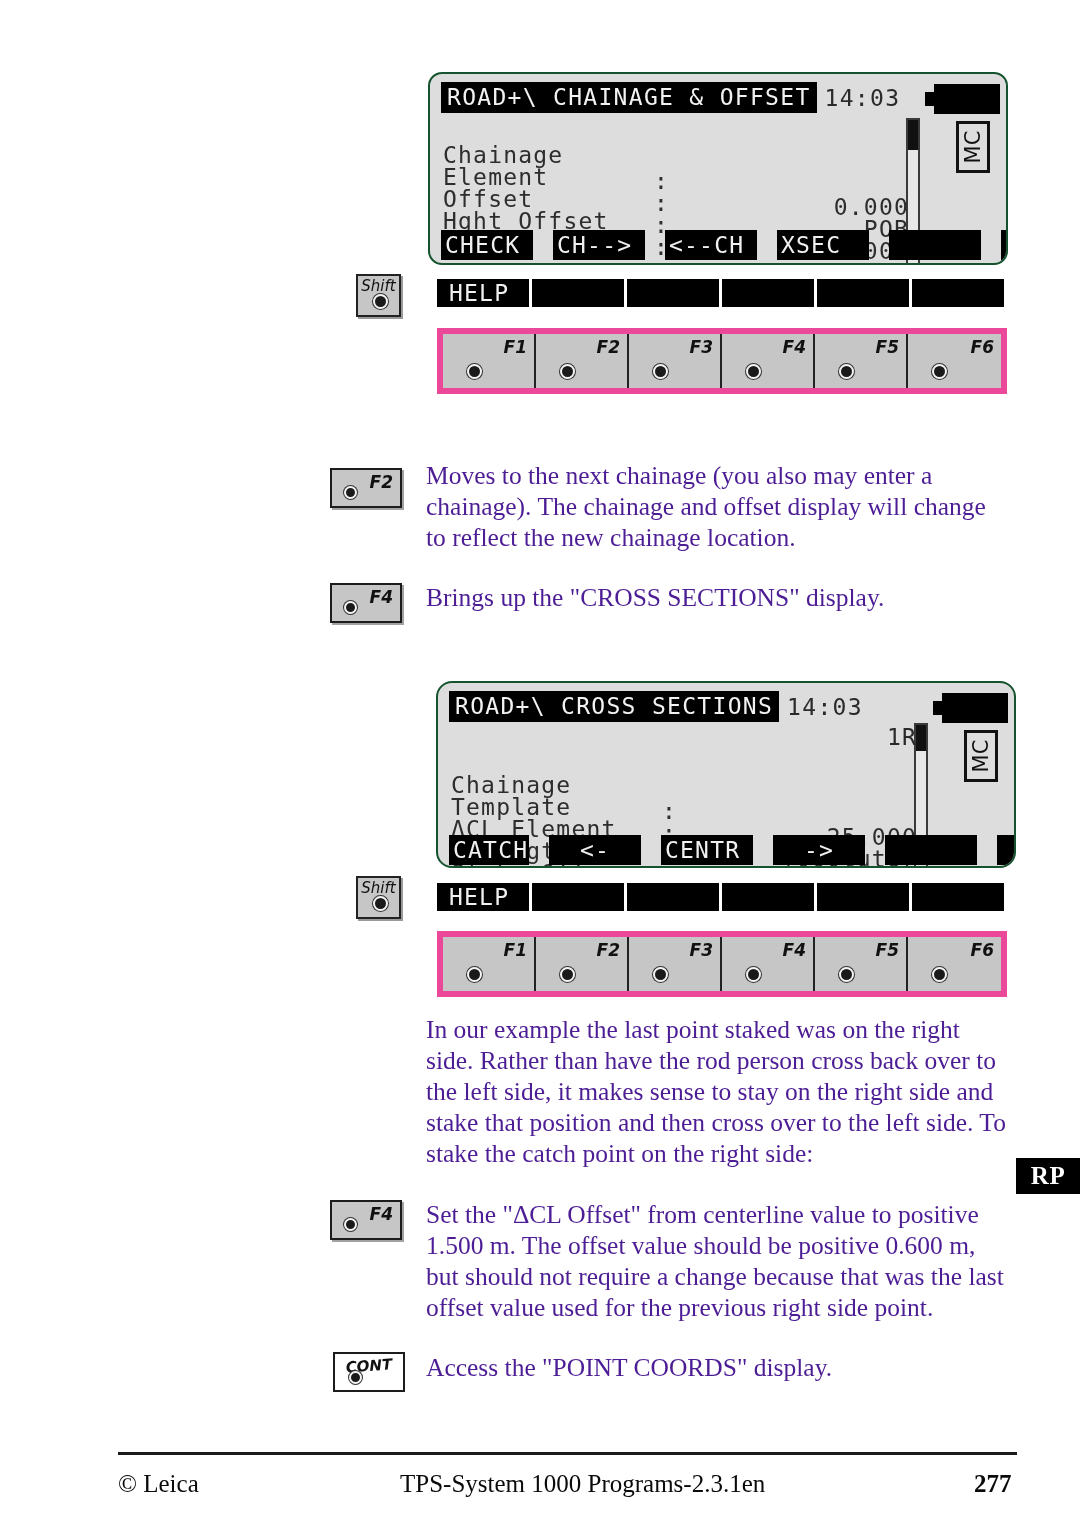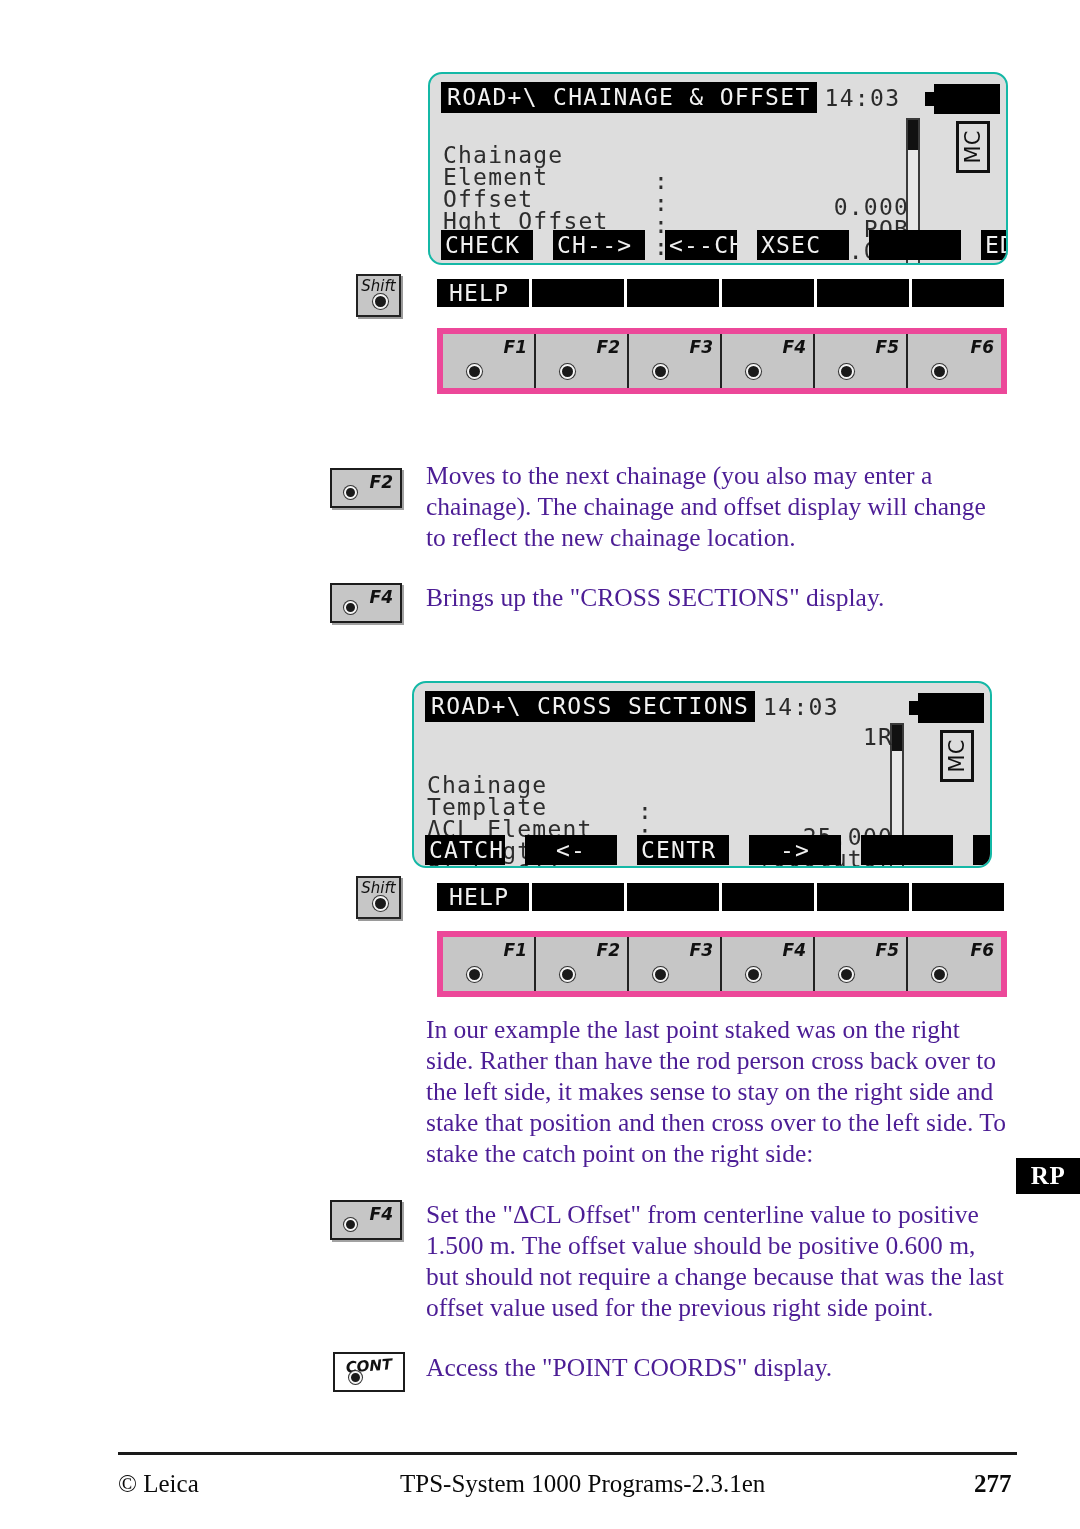--- a/index.html
+++ b/index.html
@@ -9,21 +9,21 @@
     background:#ffffff;
     font-family:"Liberation Serif", serif;
     position:relative;
     overflow:hidden;
   }
 
   
   .lcd {
     position:absolute;
     background:#dddddd;
-    border:2px solid #14b8a6;
+    border:2px solid #14532d;
     border-radius:14px;
     overflow:hidden;
   }
   .lcd-mono {
     font-family:"DejaVu Sans Mono", monospace;
     font-size:23px;
     letter-spacing:1.2px;
     color:#2a2a2a;
     white-space:pre;
   }
@@ -319,21 +319,21 @@
       <span class="lab">Hght Offset</span>
       <span class="col">:</span>
       <span class="val">0.000</span>
       
     </div>
   </div>
 
   <div class="sk-bar" style="top:156px;">
     <div class="sk left" style="width:92px;">CHECK</div>
     <div class="sk left" style="width:92px;">CH--&gt;</div>
-    <div class="sk left" style="width:72px;">&lt;--CH</div>
+    <div class="sk left" style="width:92px;">&lt;--CH</div>
     <div class="sk left" style="width:92px;">XSEC</div>
     <div class="sk left" style="width:92px;"></div>
     <div class="sk left" style="width:84px;">EDIT</div>
   </div>
 </div>
 
 <div class="shift-key" style="left:356px; top:274px;">
   <div class="lbl">Shift</div>
   <div class="led" style="left:15px; bottom:6px;"></div>
 </div>
@@ -379,21 +379,21 @@
   <span class="led"></span>
 </div>
 <div class="para" style="left:426px; top:460px; width:580px;">Moves to the next chainage (you also may enter a chainage). The chainage and offset display will change to reflect the new chainage location.</div>
 
 <div class="callout-key" style="left:330px; top:583px;">
   <span class="klab">F4</span>
   <span class="led"></span>
 </div>
 <div class="para" style="left:426px; top:582px; width:580px;">Brings up the "CROSS SECTIONS" display.</div>
 
-<div class="lcd" style="left:412px; top:681px; width:580px; height:187px;">
+<div class="lcd" style="left:436px; top:681px; width:580px; height:187px;border-radius:16px;">
 
   <div class="title-row">
     <span class="title-inv">ROAD+\ CROSS SECTIONS</span>
     <span class="title-time">14:03</span>
   </div>
 
   <div class="battery" style="left:504px; top:10px;"></div>
 
   <div class="mc-badge" style="left:526px; top:47px;">
     <span>MC</span>

